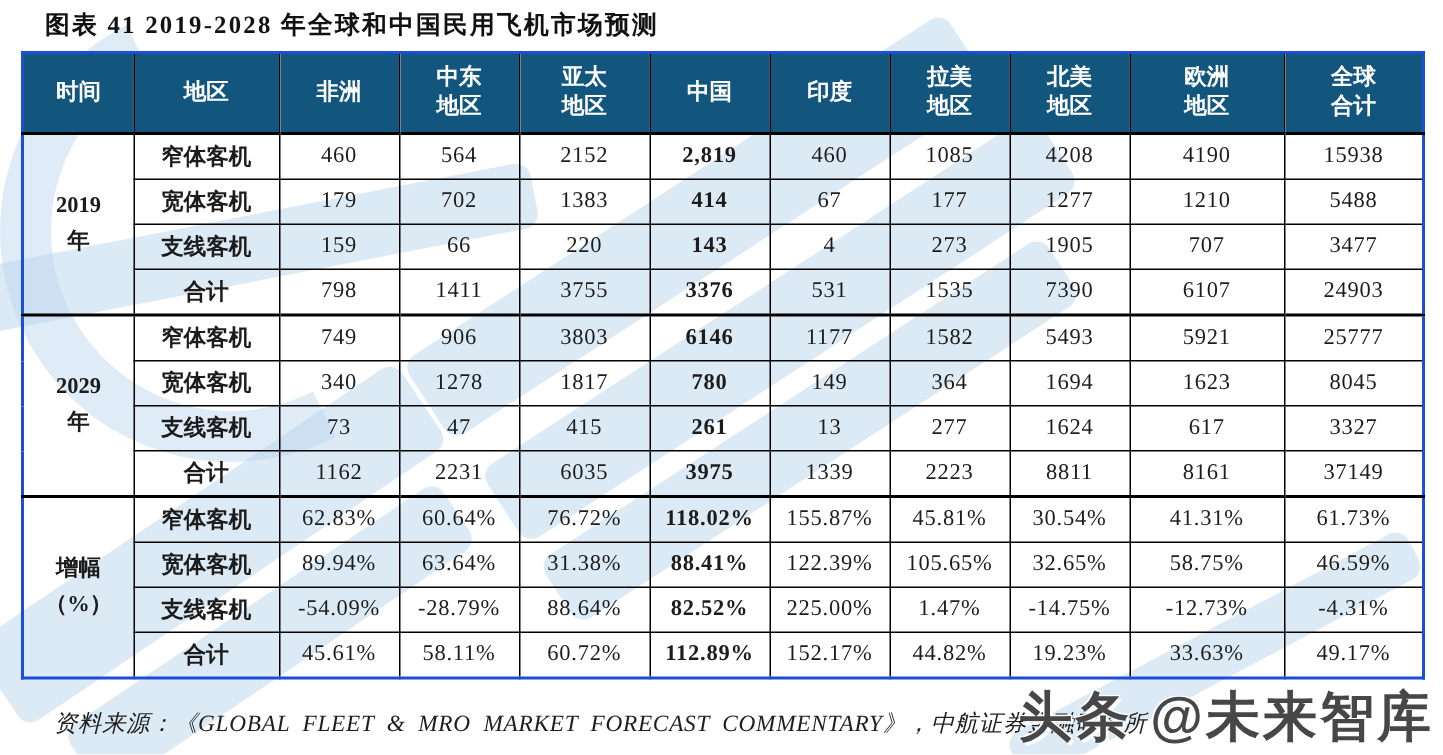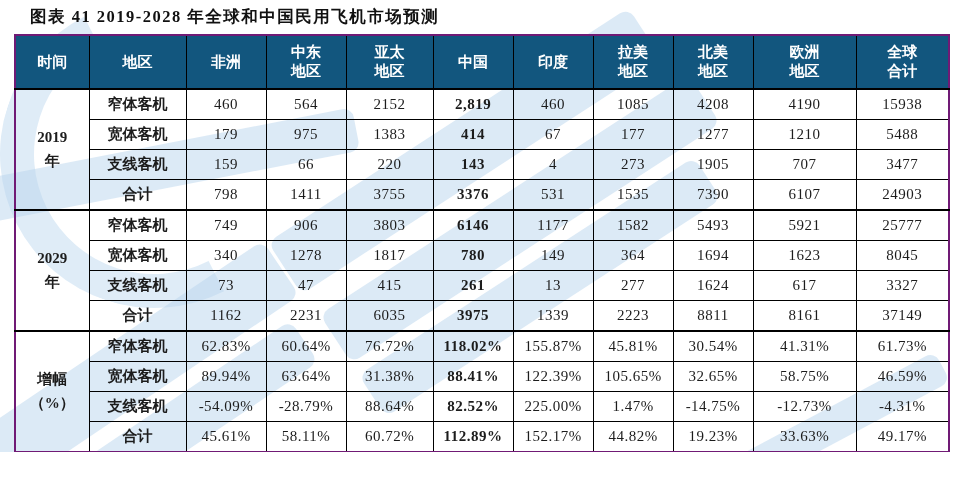--- a/index.html
+++ b/index.html
@@ -1,18 +1,18 @@
 <!DOCTYPE html>
 <html><head>
 <meta charset="utf-8">
 <style>
   html,body{margin:0;padding:0;background:#fff;}
   .page{
     position:relative;
-    width:962px;height:452px;
+    width:962px;height:503px;
     background:#fff;
     overflow:hidden;
     font-family:"Liberation Serif", serif;
   }
   
   .decor{position:absolute;inset:0;z-index:0;overflow:hidden;}
   .bar{position:absolute;background:#b9d6ee;opacity:.5;border-radius:10px;}
   .s1{left:-70px;top:148px;width:430px;height:44px;transform:rotate(-11deg);}
   .s2{left:250px;top:120px;width:430px;height:62px;transform:rotate(-33deg);}
   .s3{left:300px;top:190px;width:440px;height:58px;transform:rotate(-33deg);}
@@ -28,21 +28,21 @@
   .title{
     position:absolute;left:30px;top:6px;z-index:2;
     font-size:16.5px;font-weight:bold;letter-spacing:1.5px;color:#111;
   }
 
   
   table.forecast{
     position:absolute;left:14px;top:34px;z-index:1;
     width:934px;border-collapse:collapse;table-layout:fixed;
     background:transparent;
-    border:2px solid #701a75;
+    border:2px solid #1d4ed8;
   }
   table.forecast th,table.forecast td{
     border:1px solid #000;text-align:center;vertical-align:middle;
     padding:0 2px;overflow:hidden;
   }
   table.forecast thead th{
     height:52px;background:#12567e;color:#fff;
     font-family:"Liberation Sans",sans-serif;
     font-weight:bold;font-size:15px;line-height:1.25;
     white-space:pre-line;border-bottom:2px solid #000;
@@ -135,21 +135,21 @@
           <td class="value-cell china">2,819</td>
           <td class="value-cell">460</td>
           <td class="value-cell">1085</td>
           <td class="value-cell">4208</td>
           <td class="value-cell">4190</td>
           <td class="value-cell">15938</td>
         </tr>
         <tr>
           <td class="label-cell">宽体客机</td>
           <td class="value-cell">179</td>
-          <td class="value-cell">975</td>
+          <td class="value-cell">702</td>
           <td class="value-cell">1383</td>
           <td class="value-cell china">414</td>
           <td class="value-cell">67</td>
           <td class="value-cell">177</td>
           <td class="value-cell">1277</td>
           <td class="value-cell">1210</td>
           <td class="value-cell">5488</td>
         </tr>
         <tr>
           <td class="label-cell">支线客机</td>

